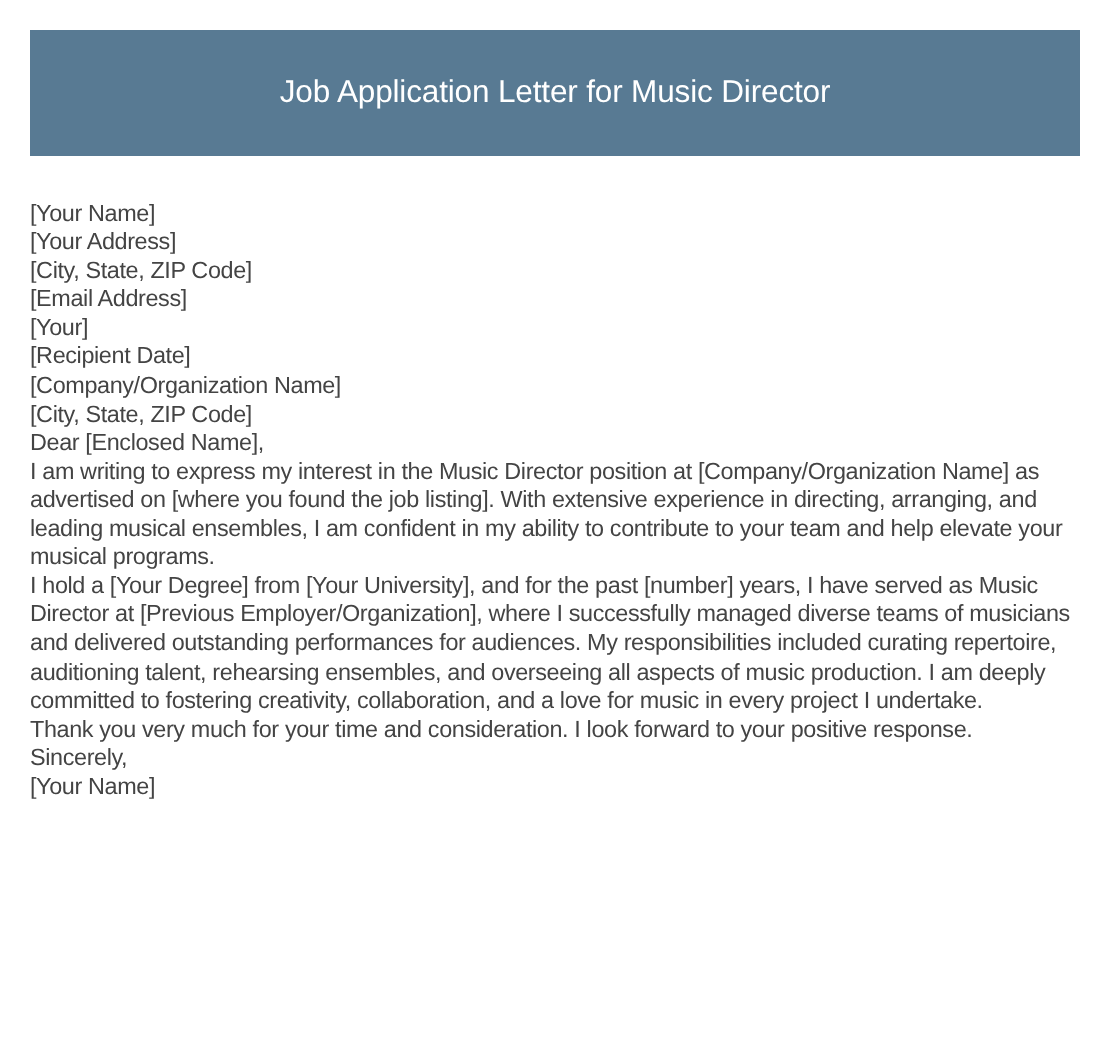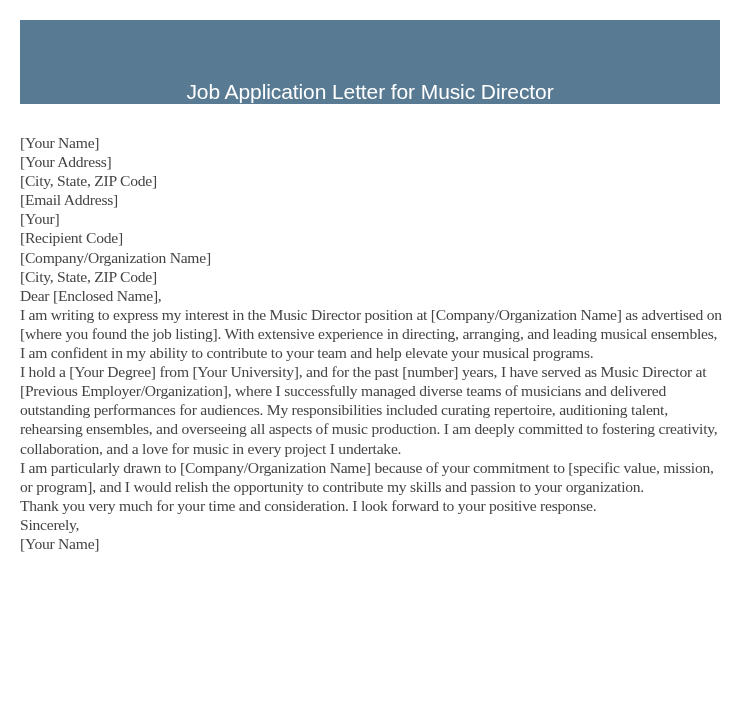--- a/index.html
+++ b/index.html
@@ -15,62 +15,61 @@
       font-family: "Liberation Sans", sans-serif;
     }
     .header {
       position: absolute;
       left: 20px;
       top: 20px;
       width: 700px;
       height: 84px;
       background: #587a93;
       display: flex;
-      align-items: flex-end;
+      align-items: center;
       justify-content: center;
     }
     .header h1 {
       margin: 0;
       color: #ffffff;
       font-weight: normal;
       font-size: 21px;
       letter-spacing: -0.1px;
       font-family: "Liberation Sans", sans-serif;
     }
     .letter {
       position: absolute;
       left: 20px;
       top: 133px;
       width: 704px;
       color: #444444;
       font-size: 15.6px;
       line-height: 19.1px;
-      font-family: Liberation Serif, serif;
+      font-family: Liberation Sans, sans-serif;
       letter-spacing: -0.25px;
     }
     .letter p {
       margin: 0;
     }
   </style>
 </head>
 <body>
 
 <div class="header">
   <h1>Job Application Letter for Music Director</h1>
 </div>
 
 <div class="letter">
   <p>[Your Name]</p>
   <p>[Your Address]</p>
   <p>[City, State, ZIP Code]</p>
   <p>[Email Address]</p>
   <p>[Your]</p>
-  <p>[Recipient Code]</p>
+  <p>[Recipient Date]</p>
   <p>[Company/Organization Name]</p>
   <p>[City, State, ZIP Code]</p>
   <p>Dear [Enclosed Name],</p>
   <p>I am writing to express my interest in the Music Director position at [Company/Organization Name] as advertised on [where you found the job listing]. With extensive experience in directing, arranging, and leading musical ensembles, I am confident in my ability to contribute to your team and help elevate your musical programs.</p>
   <p>I hold a [Your Degree] from [Your University], and for the past [number] years, I have served as Music Director at [Previous Employer/Organization], where I successfully managed diverse teams of musicians and delivered outstanding performances for audiences. My responsibilities included curating repertoire, auditioning talent, rehearsing ensembles, and overseeing all aspects of music production. I am deeply committed to fostering creativity, collaboration, and a love for music in every project I undertake.</p>
-  <p>I am particularly drawn to [Company/Organization Name] because of your commitment to [specific value, mission, or program], and I would relish the opportunity to contribute my skills and passion to your organization.</p>
   <p>Thank you very much for your time and consideration. I look forward to your positive response.</p>
   <p>Sincerely,</p>
   <p>[Your Name]</p>
 </div>
 
 </body></html>

